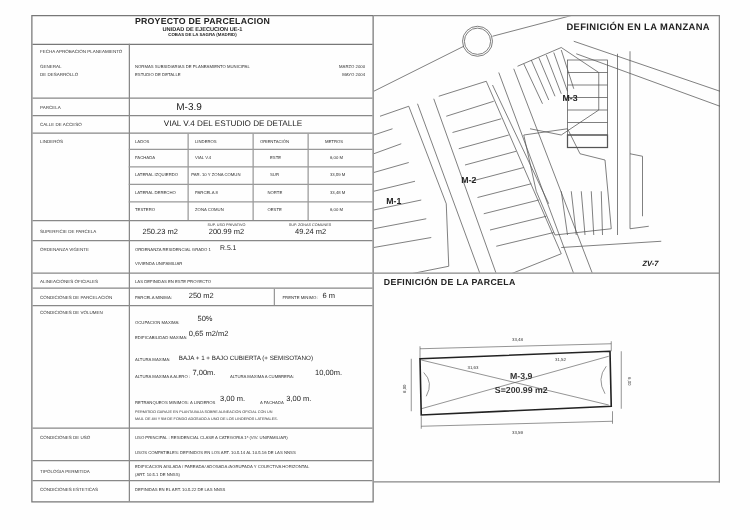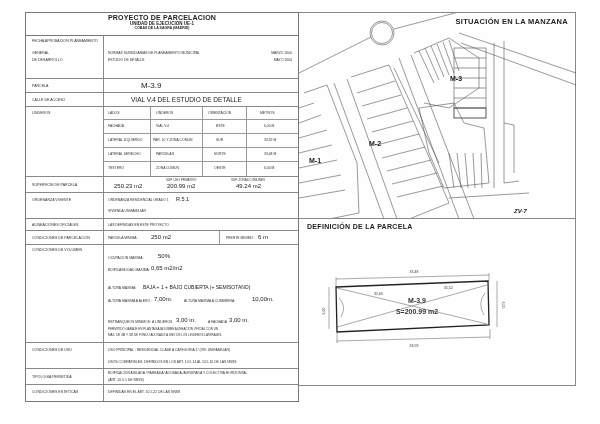--- a/index.html
+++ b/index.html
@@ -231,21 +231,21 @@
           <line x1="215" y1="112" x2="215" y2="160"></line>
           <line x1="150" y1="185" x2="230" y2="180"></line>
         </g>
         <g font-weight="bold" fill="#222">
           <text x="10" y="150" font-size="7">M-1</text>
           <text x="70" y="133" font-size="7">M-2</text>
           <text x="151" y="68" font-size="7">M-3</text>
           <text x="215" y="200" font-size="6" font-style="italic">ZV-7</text>
         </g>
       </svg>
-      <div class="maptitle">SITUACIÓN EN LA MANZANA</div>
+      <div class="maptitle">DEFINICIÓN EN LA MANZANA</div>
     </div>
 
     <div class="deftitle">DEFINICIÓN DE LA PARCELA</div>
 
     <svg style="position:absolute;left:0;top:218px;" width="277" height="156" viewBox="0 0 277 156">
       <g stroke="#555" stroke-width="0.5" fill="none">
 
         <line x1="37" y1="48" x2="190" y2="44"></line>
         <line x1="37" y1="46" x2="37" y2="56"></line>
         <line x1="190" y1="42" x2="190" y2="50"></line>

